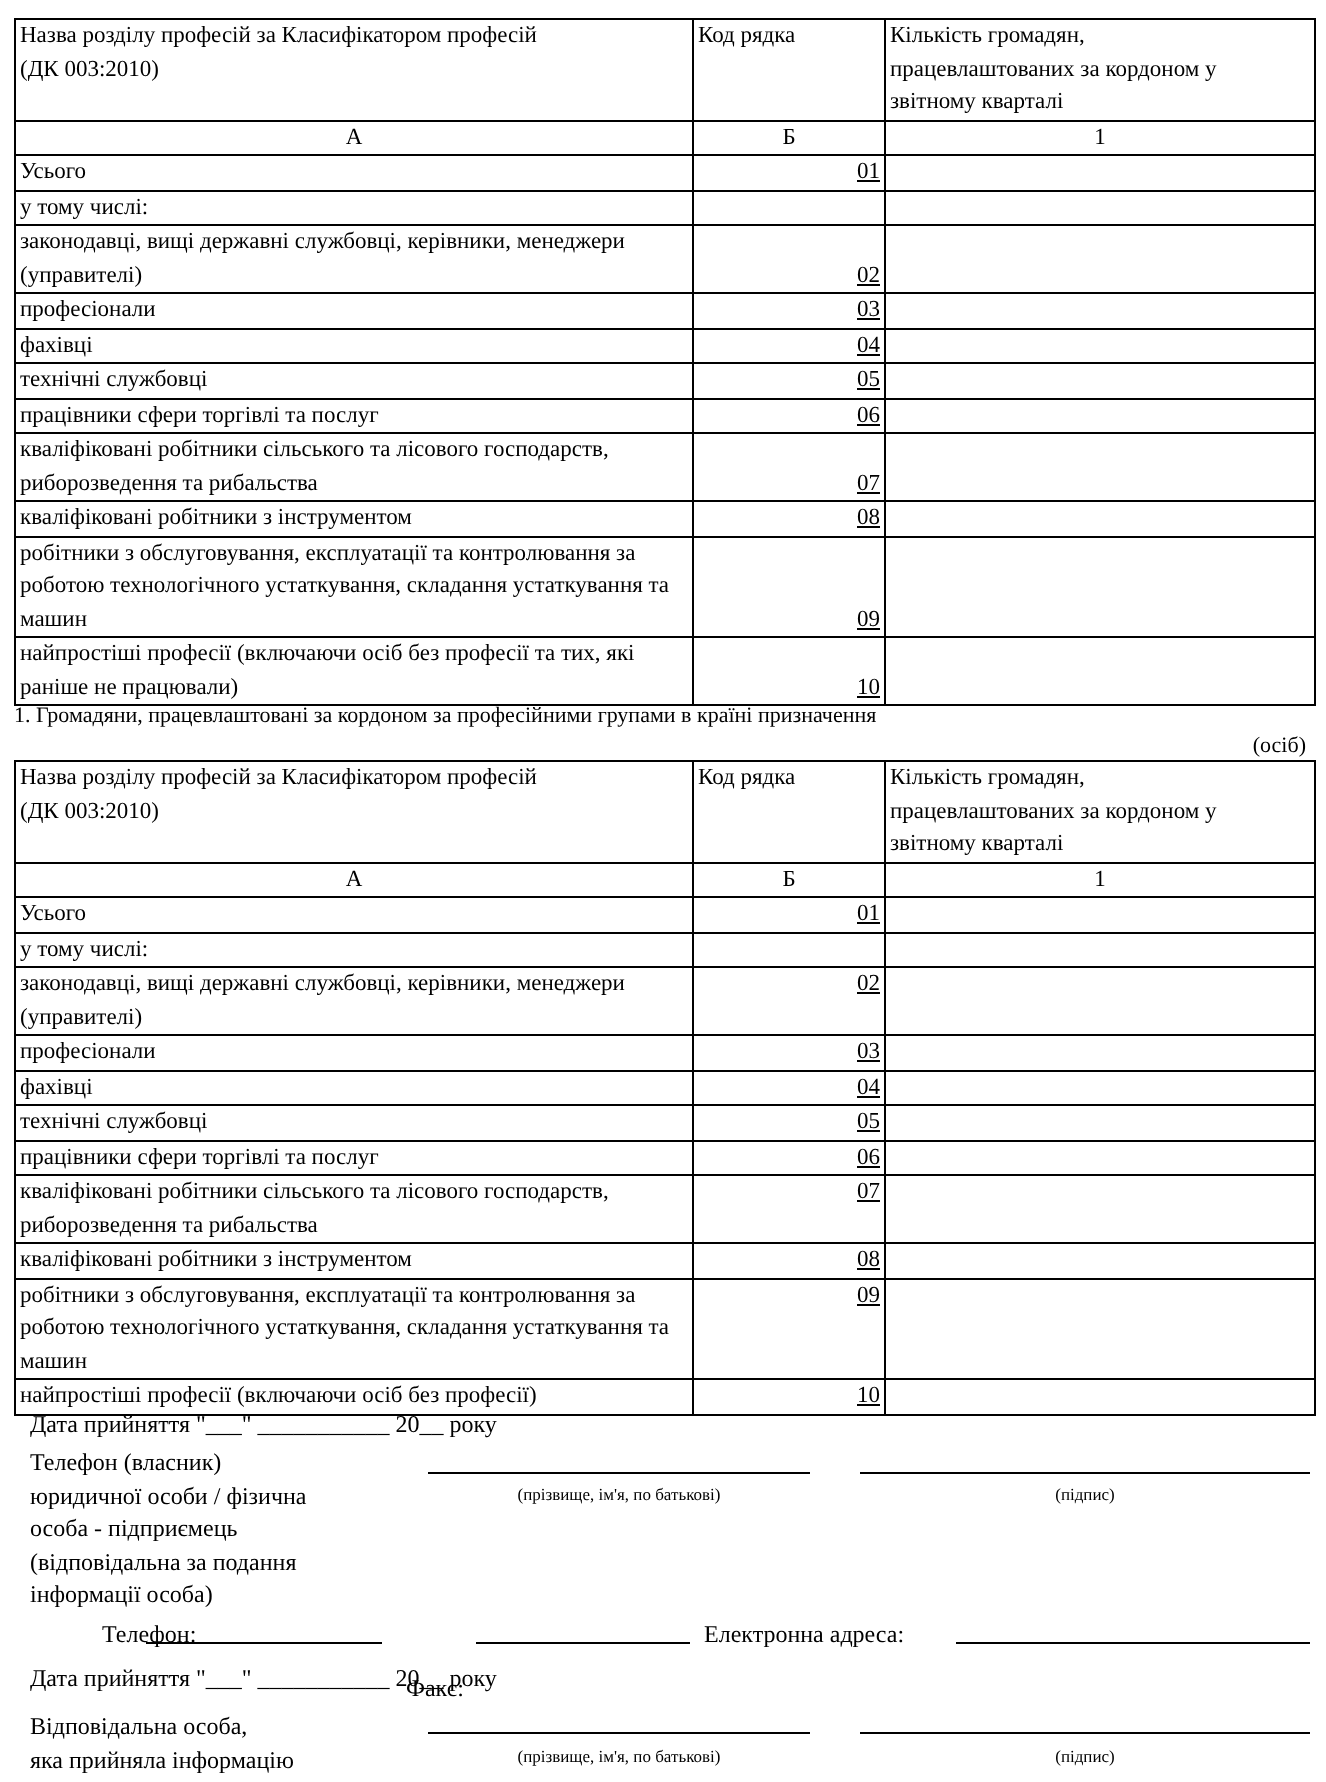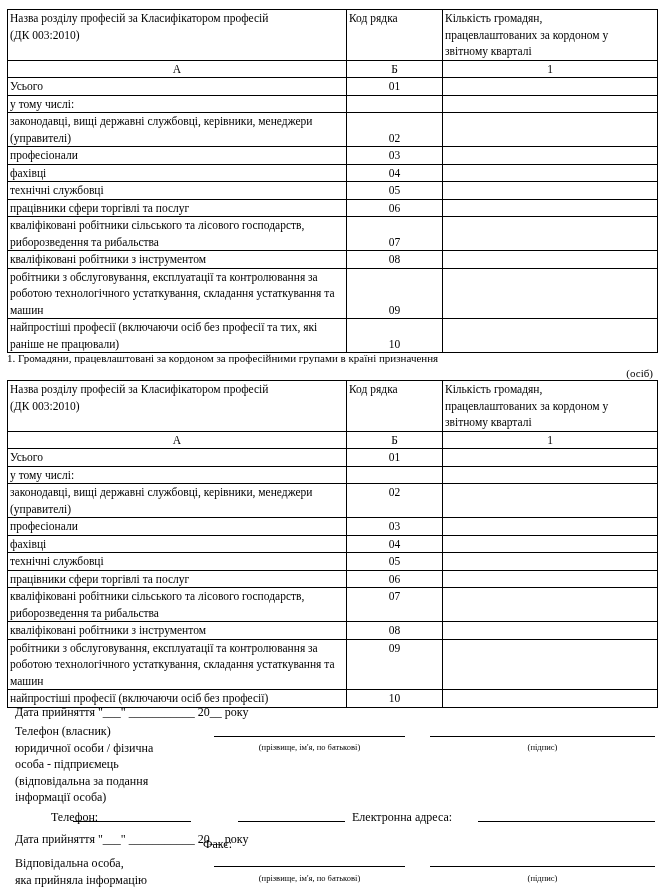--- a/index.html
+++ b/index.html
@@ -5,21 +5,21 @@
   html, body { margin:0; padding:0; background:#ffffff; }
   body { width:663px; height:891px; position:relative; overflow:hidden;
          font-family:"Liberation Serif", serif; color:#000; font-size:11.5px; }
   table.form { position:absolute; left:7px; border-collapse:collapse; table-layout:fixed; width:650px; }
   table.form td { border:1.5px solid #000; padding:0 2px; vertical-align:top; line-height:16.5px; }
   table.form col.c1 { width:339px; }
   table.form col.c2 { width:96px; }
   table.form col.c3 { width:215px; }
   .hdr td { text-align:left; height:49px; padding-top:2px; }
   .letters td { text-align:center; height:15px; }
-  .code { text-align:center; vertical-align:bottom !important; }
+  .code { text-align:right; vertical-align:bottom !important;text-decoration:underline; }
   .code.top { vertical-align:top !important; }
   #t1 { top:9px; }
   #t2 { top:380px; }
   .caption { position:absolute; left:7px; top:352px; font-size:11px; }
   .unit { position:absolute; right:10px; top:367px; font-size:11px; }
   .line { position:absolute; border-bottom:1.5px solid #000; }
   .txt { position:absolute; font-size:12px; line-height:16.5px; }
   .small { position:absolute; font-size:8.5px; text-align:center; }
 </style>
 </head>

